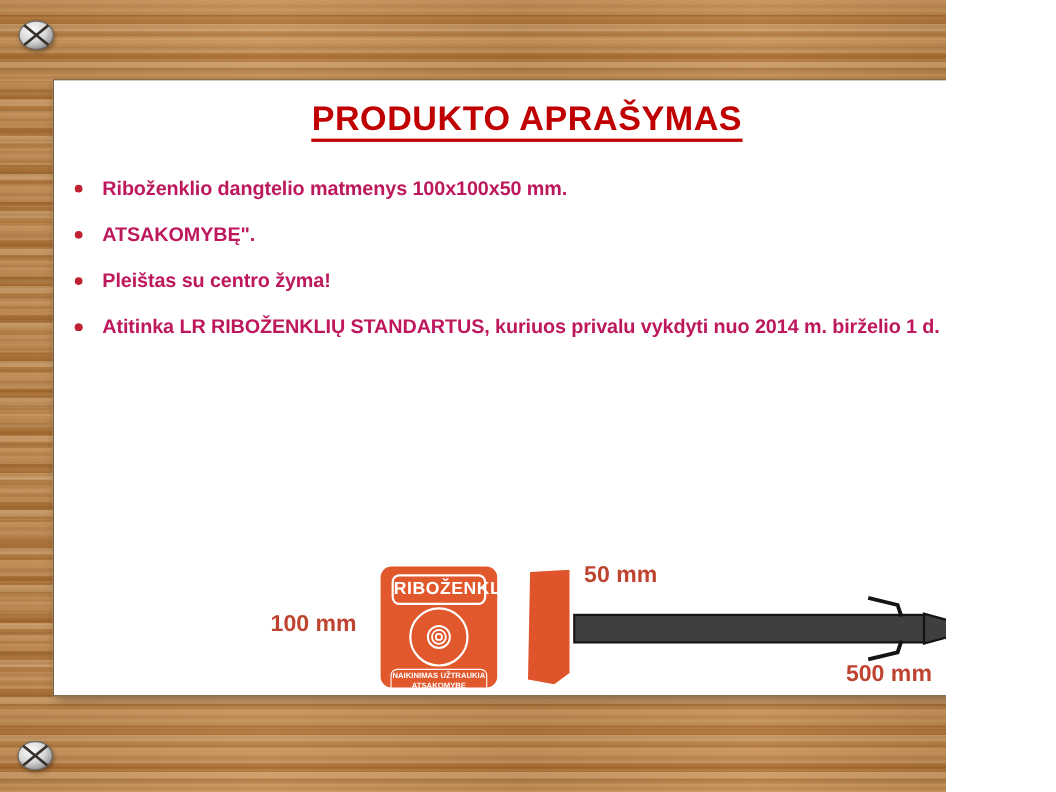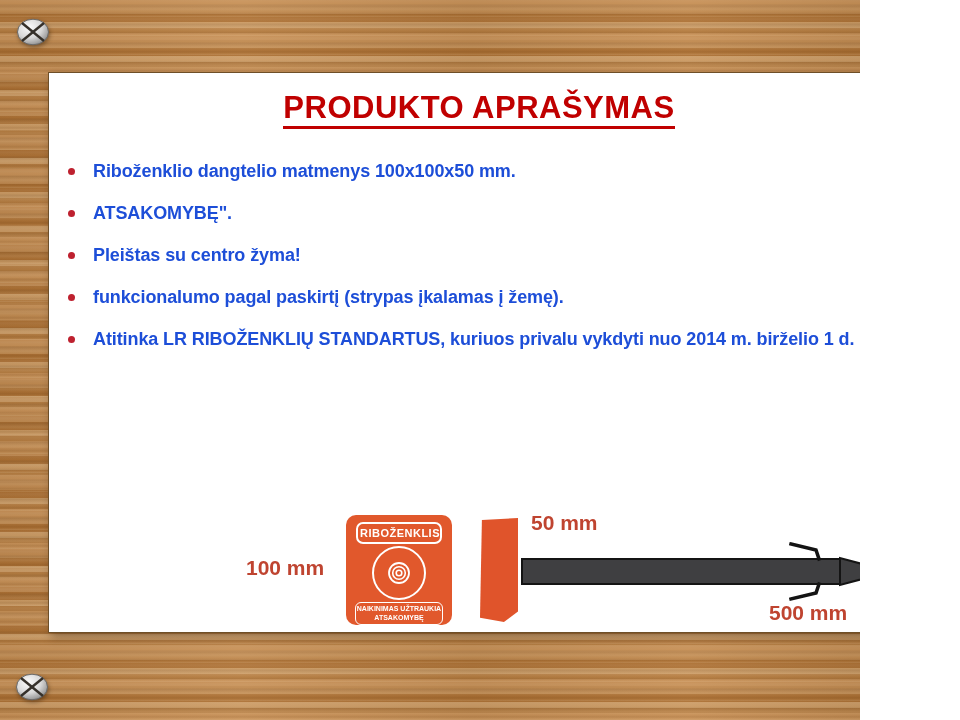--- a/index.html
+++ b/index.html
@@ -24,37 +24,37 @@
     position:absolute;left:48px;top:72px;width:862px;height:561px;
     background:#ffffff;border:1px solid #6e4f28;box-sizing:border-box;
     box-shadow:3px 4px 9px rgba(40,20,0,.35);
   }
   .title{
     margin-top:17px;text-align:center;color:#c00000;
     font-size:31px;font-weight:bold;letter-spacing:.5px;
   }
   .title span{border-bottom:3px solid #c00000;padding-bottom:1px;}
   .bullets{position:absolute;left:0;top:77px;width:100%;}
-  .bullet{position:relative;padding-left:44px;color:#1d4ed8;
+  .bullet{position:relative;padding-left:44px;color:#be185d;
     font-size:18px;font-weight:bold;line-height:42px;letter-spacing:-.1px;white-space:nowrap;}
   .bullet .dot{position:absolute;left:19px;top:18px;width:7px;height:7px;border-radius:50%;background:#be212f;}
   
   .note{position:absolute;left:22px;top:447px;color:#c75f3e;font-size:15px;font-weight:bold;line-height:21px;}
   .dim{position:absolute;color:#bf4430;font-size:21px;font-weight:bold;white-space:nowrap;text-align:center;}
   .dim-width{left:197px;top:483px;}
   .dim-height{left:482px;top:438px;}
   .dim-length{left:720px;top:528px;}
   .badge{
     position:absolute;left:297px;top:442px;width:106px;height:110px;
     background:#e1582c;border-radius:10px;display:flex;flex-direction:column;align-items:center;
     box-sizing:border-box;
   }
   .badge-top{
     margin-top:7px;width:82px;border:2px solid #fff;border-radius:7px;
-    color:#fff;font-size:11px;font-weight:bold;text-align:right;letter-spacing:.5px;
+    color:#fff;font-size:16px;font-weight:bold;text-align:left;letter-spacing:.5px;
     padding:3px 0;
   }
   .badge-rings{flex:1;display:flex;align-items:center;justify-content:center;}
   .badge-bottom{
     margin-bottom:7px;width:88px;border:1.5px solid #fff;border-radius:6px;
     color:#fff;font-size:7px;font-weight:bold;text-align:center;line-height:8.5px;
     padding:2px 0;box-sizing:border-box;
   }
   .plate{
     position:absolute;left:431px;top:445px;width:38px;height:104px;background:#e0542b;
@@ -110,21 +110,20 @@
       <div class="bullet">
         <span class="dot"></span>
         <div>ATSAKOMYBĘ".</div>
       </div>
       <div class="bullet">
         <span class="dot"></span>
         <div>Pleištas su centro žyma!</div>
       </div>
       <div class="bullet">
         <span class="dot"></span>
-        <div>funkcionalumo pagal paskirtį (strypas įkalamas į žemę).</div>
       </div>
       <div class="bullet">
         <span class="dot"></span>
         <div>Atitinka LR RIBOŽENKLIŲ STANDARTUS, kuriuos privalu vykdyti nuo 2014 m. birželio 1 d.</div>
       </div>
     </div>
 
 
     <div class="dim dim-width">100 mm</div>
 

